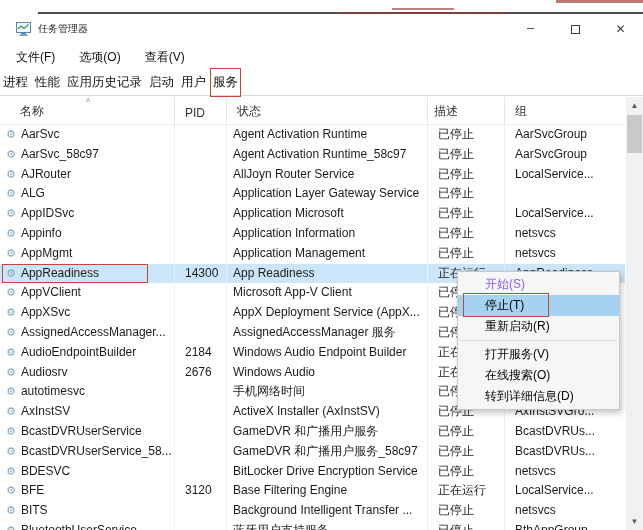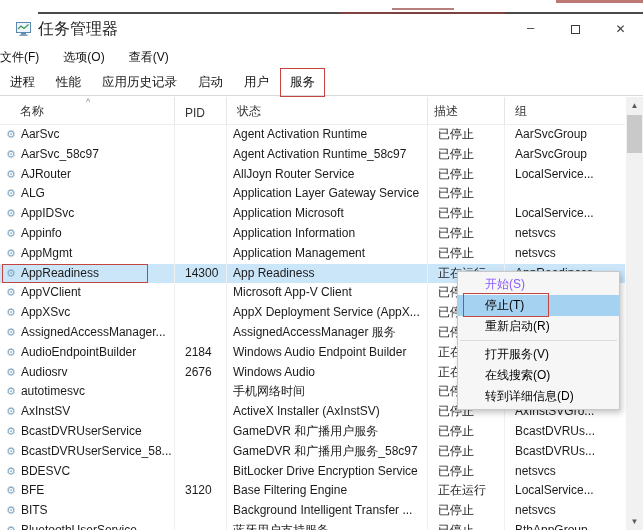--- a/index.html
+++ b/index.html
@@ -17,35 +17,35 @@
 
   
   .artifact-line{position:absolute;left:38px;top:12px;width:605px;height:2px;background:#4b4b4b;}
   .artifact-red{position:absolute;left:340px;top:12px;width:165px;height:2px;background:#7e4140;}
   .artifact-corner{position:absolute;left:556px;top:0;width:87px;height:3px;background:#b0625c;opacity:.85;}
   .artifact-mid{position:absolute;left:392px;top:8px;width:62px;height:2px;background:#9a4a45;opacity:.7;}
 
   
   .titlebar{position:absolute;left:0;top:14px;width:643px;height:30px;display:flex;align-items:center;}
   .app-icon{margin-left:16px;width:15px;height:14px;flex:0 0 auto;}
-  .app-title{margin-left:7px;font-size:16px;color:#1f1f1f;}
+  .app-title{margin-left:7px;font-size:10px;color:#1f1f1f;}
   .win-controls{position:absolute;right:0;top:0;height:30px;display:flex;}
   .win-btn{width:45px;height:30px;display:flex;align-items:center;justify-content:center;color:#3c3c3c;}
   .win-btn.min span{font-size:13px;transform:translateY(-2px);}
   .win-btn.max span{display:block;width:9px;height:9px;border:1px solid #3c3c3c;}
   .win-btn.close span{font-size:12px;}
 
   
   .menubar{position:absolute;left:0;top:46px;width:643px;height:22px;display:flex;align-items:center;}
   .menubar .mitem{padding:2px 10px;margin-right:4px;color:#111;}
-  .menubar .mitem:first-child{padding-left:0;text-align:right;}
+  .menubar .mitem:first-child{padding-left:16px;text-align:right;}
 
   
   .tabbar{position:absolute;left:0;top:69px;width:643px;height:27px;display:flex;align-items:center;border-bottom:1px solid var(--line);}
-  .tab{padding:5px 9px;margin-right:3px;color:#141414;font-size:12.5px;white-space:nowrap;position:relative;}
+  .tab{padding:5px 2px;margin-right:3px;color:#141414;font-size:12.5px;white-space:nowrap;position:relative;}
   .tab:first-child{margin-left:1px;}
   .tab.annotated{box-shadow:0 0 0 1px var(--red);}
 
   
   .grid-cols{display:grid;grid-template-columns:175px 52px 201px 77px 120px;}
   .thead{position:absolute;left:0;top:97px;width:625px;height:28px;border-bottom:1px solid #ededed;}
   .thead .hcell{border-right:1px solid var(--border-lt);display:flex;align-items:flex-end;padding-bottom:4px;color:#333;text-align:center;}
   .hcell.h-name{padding-left:20px;}
   .hcell.h-pid{padding-left:10px;}
   .hcell.h-desc{padding-left:6px;}

